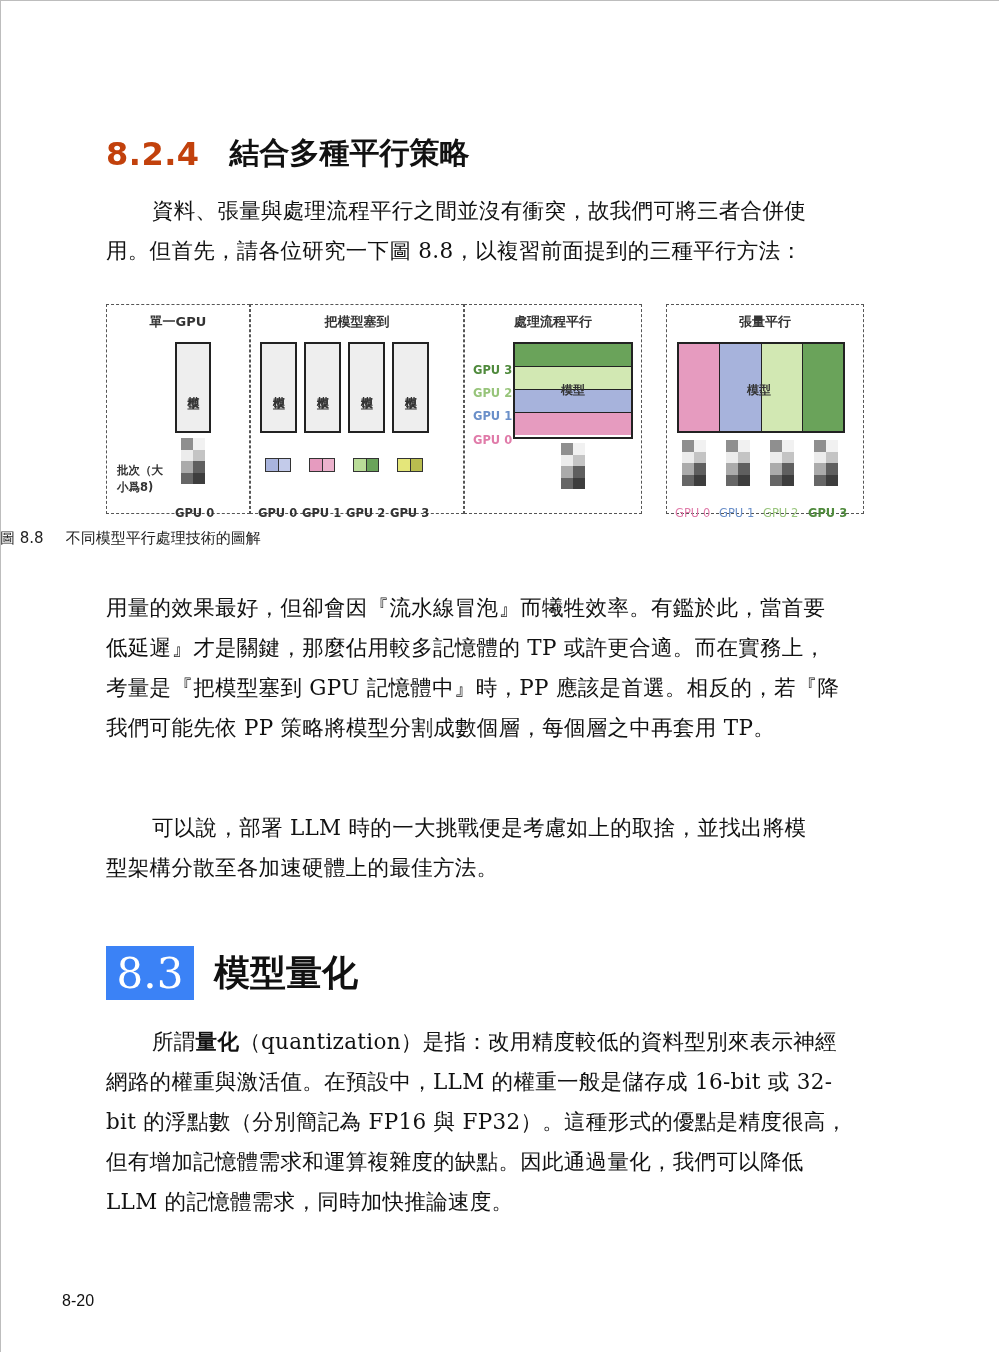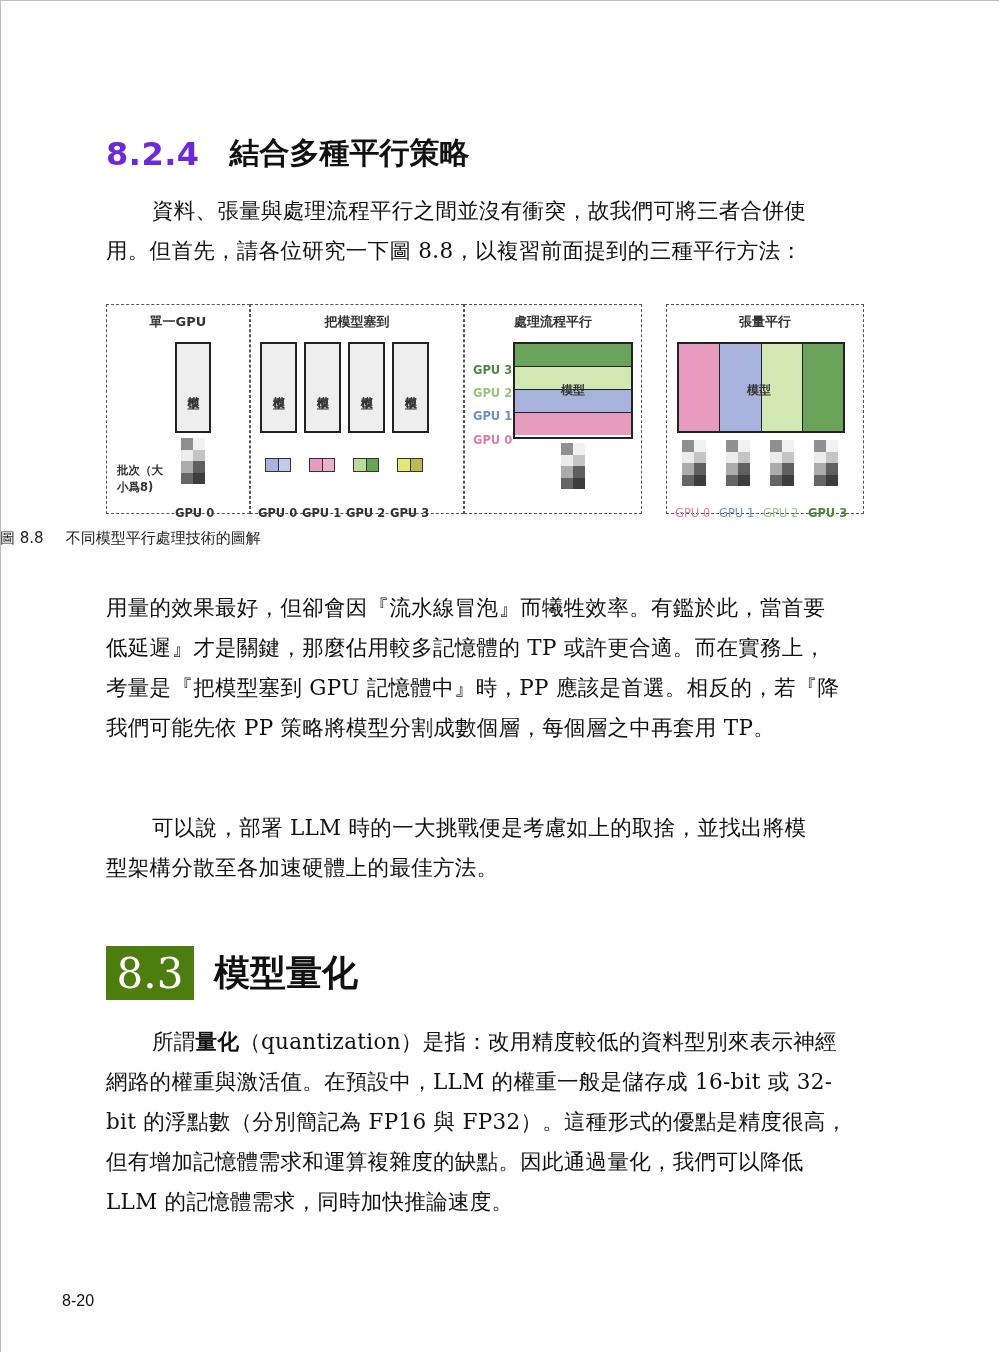--- a/index.html
+++ b/index.html
@@ -8,21 +8,21 @@
     font-family: "DejaVu Serif", "Liberation Serif", serif; color: #111;
   }
   .page-frame {
     position: absolute; left: 0; top: 0; width: 998px; height: 1351px;
     border: 1px solid #bdbdbd; border-right: none; border-bottom: none;
   }
   .h2 {
     position: absolute; left: 106px; top: 133px; display: flex; align-items: center;
     font-family: "DejaVu Sans", "Liberation Sans", sans-serif; font-weight: bold;
   }
-  .h2 .num { color: #6d28d9; font-size: 32px; letter-spacing: 0.5px; }
+  .h2 .num { color: #c2410c; font-size: 32px; letter-spacing: 0.5px; }
   .h2 .title { color: #111; font-size: 30px; margin-left: 30px; }
   .para {
     position: absolute; left: 106px; width: 760px; font-size: 21.5px; line-height: 40px;
     text-align: justify; text-align-last: left; letter-spacing: 0.3px;
   }
   .para .line { display: block; white-space: nowrap; }
   .para .indent { padding-left: 46px; }
   .bold { font-weight: bold; }
 
   
@@ -59,21 +59,21 @@
   .tp-block div:last-child { border-right: none; }
 
   .caption {
     position: absolute; left: 0; width: 1000px; top: 529px; text-align: left;
     font-family: "DejaVu Sans", "Liberation Sans", sans-serif; font-size: 15px; color: #222;
   }
   .caption .fignum { margin-right: 22px; }
 
   .h1 { position: absolute; left: 106px; top: 946px; display: flex; align-items: center; }
   .h1 .num-box {
-    background: #4d7c0f; color: #fff; width: 88px; height: 54px; display: flex; align-items: center; justify-content: center;
+    background: #3b82f6; color: #fff; width: 88px; height: 54px; display: flex; align-items: center; justify-content: center;
     font-family: "DejaVu Serif", "Liberation Serif", serif; font-size: 42px;
   }
   .h1 .title { margin-left: 20px; font-family: "DejaVu Sans", "Liberation Sans", sans-serif; font-weight: bold; font-size: 36px; color: #111; }
   .page-num { position: absolute; left: 62px; top: 1292px; font-family: "Liberation Sans", sans-serif; font-size: 16px; color: #111; }
 </style>
 </head>
 <body>
 
 <div class="page-frame"></div>
 

